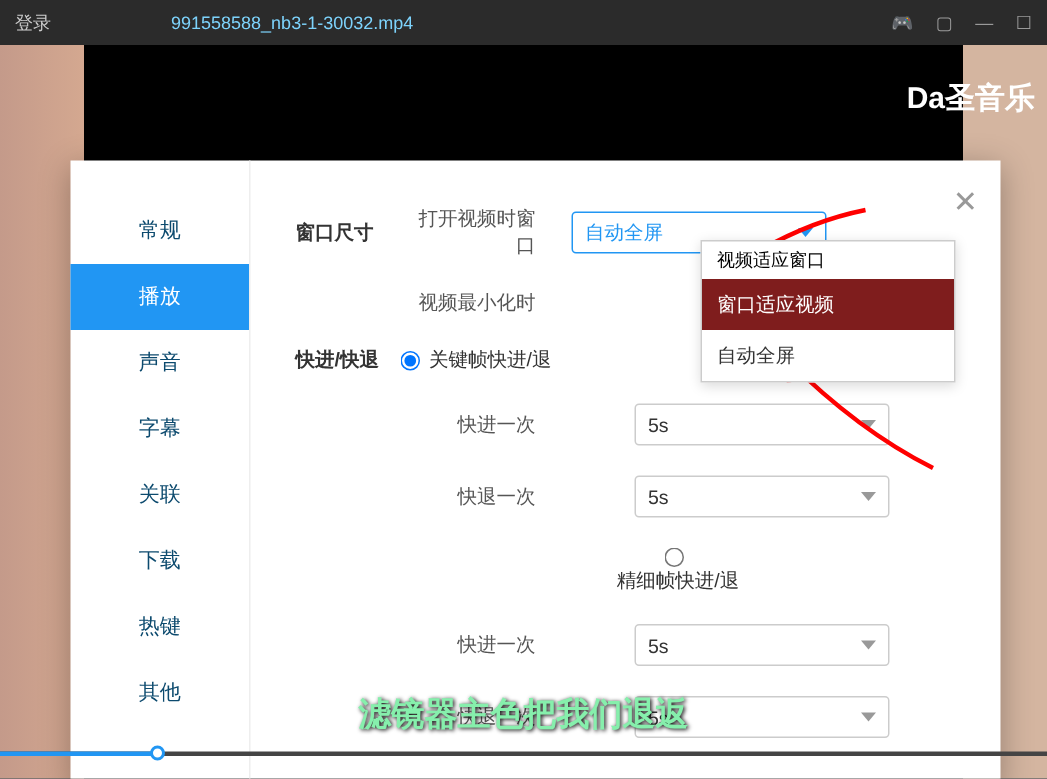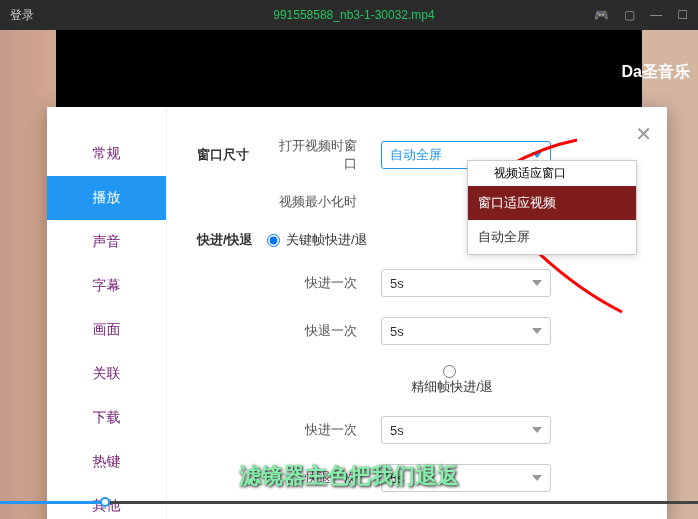--- a/index.html
+++ b/index.html
@@ -1,49 +1,49 @@
 <!DOCTYPE html>
 <html><head>
 <meta charset="utf-8">
 <style>
 * { margin: 0; padding: 0; box-sizing: border-box; font-family: "Microsoft YaHei", sans-serif; }
 body { width: 698px; height: 519px; background: #1a1a1a; overflow: hidden; position: relative; }
 
 .titlebar { height: 30px; background: #2b2b2b; display: flex; align-items: center; padding: 0 10px; color: #999; font-size: 12px; }
 .titlebar .login { color: #ccc; margin-right: 80px; text-align: right; }
-.titlebar .filename { flex: 1; text-align: center; color: #22c55e; }
+.titlebar .filename { flex: 1; text-align: left; color: #7dd3fc; }
 .titlebar .icons { display: flex; gap: 15px; align-items: center; }
 .titlebar .game-icon { color: #ff9500; }
 
 .video-area { position: relative; height: 489px; background: #000; }
 .video-bg { position: absolute; inset: 0; background: linear-gradient(90deg, #c49a8a 0%, #d4a890 8%, #000 8%, #000 92%, #d4b5a0 92%); }
-.watermark { position: absolute; top: 32px; right: 8px; color: #fff; font-size: 16px; font-weight: bold; }
+.watermark { position: absolute; top: 22px; right: 8px; color: #fff; font-size: 20px; font-weight: bold; }
 
 .dialog { position: absolute; top: 77px; left: 47px; width: 620px; height: 420px; background: #fff; display: flex; box-shadow: 0 4px 20px rgba(0,0,0,0.3); }
 .sidebar { width: 120px; border-right: 1px solid #eee; padding-top: 25px; }
-.sidebar-item { padding: 13px 0; text-align: center; font-size: 14px; color: #701a75; cursor: pointer; }
+.sidebar-item { padding: 13px 0; text-align: center; font-size: 14px; color: #0c4a6e; cursor: pointer; }
 .sidebar-item.active { background: #2196f3; color: #fff; }
 
 .content { flex: 1; padding: 30px 30px 0 30px; position: relative; overflow: hidden; }
 .close-btn { position: absolute; top: 15px; right: 15px; font-size: 20px; color: #999; cursor: pointer; font-weight: 100; }
 
 .row { display: flex; align-items: center; margin-bottom: 20px; font-size: 13px; color: #333; }
 .section-label { width: 70px; font-weight: bold; }
 .field-label { width: 90px; text-align: right; margin-right: 24px; color: #555; }
-.row.sub { margin-left: 70px; }
+.row.sub { margin-left: 70px; gap: 42px; }
 .row.radio { margin-left: 70px; flex-direction: column; }
 
 .select { position: relative; width: 170px; height: 28px; border: 1px solid #2196f3; border-radius: 3px; display: flex; align-items: center; padding: 0 8px; color: #2196f3; cursor: pointer; }
 .select.plain { border-color: #ccc; color: #333; }
 .select .arrow { position: absolute; right: 8px; width: 0; height: 0; border-left: 5px solid transparent; border-right: 5px solid transparent; border-top: 6px solid #2196f3; }
 .select.plain .arrow { border-top-color: #999; }
 
 .dropdown { position: absolute; top: 53px; left: 300px; width: 170px; background: #fff; border: 1px solid #ccc; box-shadow: 0 2px 8px rgba(0,0,0,0.15); z-index: 10; }
 .dropdown-item { padding: 8px 10px; font-size: 13px; color: #333; cursor: pointer; }
-.dropdown-item.hidden { color: #000; padding: 4px 26px; font-size: 12px; }
+.dropdown-item.hidden { color: #000; padding: 4px 10px; font-size: 12px; }
 .dropdown-item.selected { background: #7f1d1d; color: #fff; }
 
 .radio-input { margin-right: 6px; }
 
 .arrow-red { position: absolute; pointer-events: none; }
 .arrow1 { top: 28px; right: 80px; }
 .arrow2 { top: 120px; left: 345px; }
 
 .subtitle-overlay { position: absolute; bottom: 28px; left: 50%; transform: translateX(-50%); color: #86efac; font-size: 22px; font-weight: bold; text-shadow: 1px 1px 3px #000; z-index: 5; }
 .progress-bar { position: absolute; bottom: 15px; left: 0; right: 0; height: 3px; background: #444; }
@@ -67,21 +67,20 @@
 <div class="video-area">
   <div class="video-bg"></div>
   <div class="watermark">Da圣音乐</div>
 
   <div class="dialog">
     <div class="sidebar">
       <div class="sidebar-item">常规</div>
       <div class="sidebar-item active">播放</div>
       <div class="sidebar-item">声音</div>
       <div class="sidebar-item">字幕</div>
-      <div class="sidebar-item">画面</div>
       <div class="sidebar-item">关联</div>
       <div class="sidebar-item">下载</div>
       <div class="sidebar-item">热键</div>
       <div class="sidebar-item">其他</div>
     </div>
 
     <div class="content">
       <span class="close-btn">✕</span>
 
       <div class="row">

